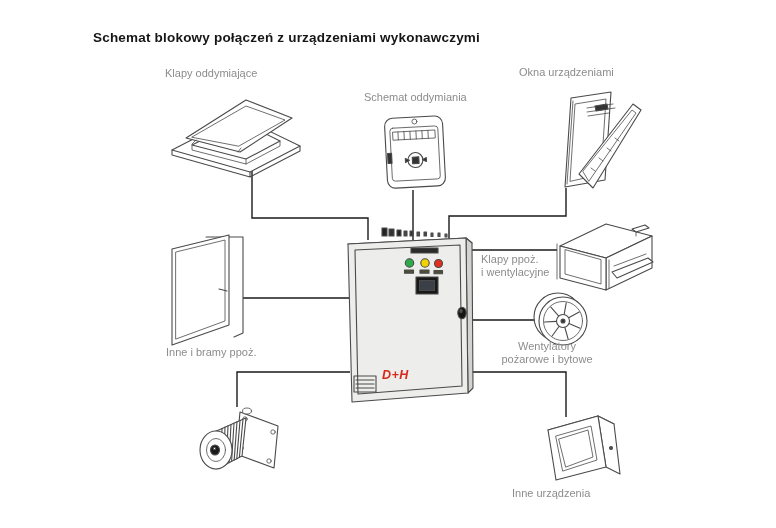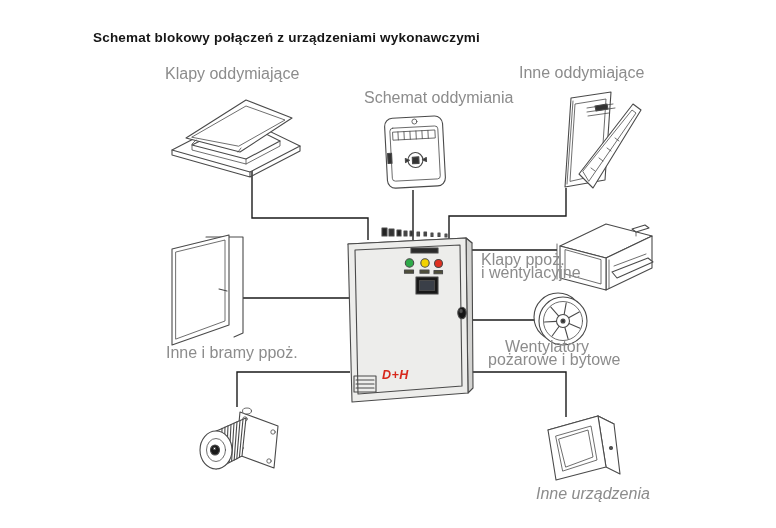--- a/index.html
+++ b/index.html
@@ -1,29 +1,29 @@
 <!DOCTYPE html>
 <html style="--label-gray: #8c8c8c; --line-black: #1a1a1a; --icon-stroke: #4a4a4a; --logo-red: #d7281c; --led-green: #2faa4a; --led-yellow: #f2d200; --led-red: #e03020; --cabinet-face: #ededeb; --cabinet-top: #e3e3e1; --cabinet-side: #d3d3d1;"><head>
 <meta charset="utf-8">
 <style>
   html,body { margin:0; padding:0; background:#ffffff; }
   .canvas { position:relative; width:776px; height:528px; background:#ffffff;
             font-family:"Liberation Sans", sans-serif; overflow:hidden;border-radius:20px; }
   .title { position:absolute; left:93px; top:30px; font-size:13.5px; font-weight:bold;
            color:#161616; letter-spacing:0.2px; white-space:nowrap; }
-  .lbl { position:absolute; font-size:16px; color:var(--label-gray,#8c8c8c);
+  .lbl { position:absolute; font-size:11px; color:var(--label-gray,#8c8c8c);
          line-height:13px; white-space:nowrap; }
   .lbl-klapy-odd   { left:165px; top:67px; }
   .lbl-przycisk    { left:364px; top:91px; }
   .lbl-okna        { left:519px; top:66px; }
   .lbl-klapy-ppoz  { left:481px; top:253px; }
   .lbl-wentylatory { left:488px; top:340px; width:118px; text-align:center; }
   .lbl-drzwi       { left:166px; top:346px; }
   .lbl-chwytaki    { left:169px; top:487px; }
-  .lbl-inne        { left:536px; top:487px;font-style:italic; }
+  .lbl-inne        { left:512px; top:487px; }
   #wires { position:absolute; left:0; top:0; }
   #wires polyline { fill:none; stroke:var(--line-black,#1a1a1a); stroke-width:1.4; }
   .icon { position:absolute; }
   .icon path, .icon rect, .icon circle, .icon ellipse, .icon line {
       stroke:var(--icon-stroke,#4a4a4a); stroke-width:1.1;
       stroke-linejoin:round; stroke-linecap:round; }
   svg text { font-family:"Liberation Sans", sans-serif; }
   .thin  { stroke-width:0.8 !important; }
   .nofill{ fill:none; }
   .wfill { fill:#ffffff; }
@@ -183,21 +183,21 @@
     <ellipse cx="119" cy="85" rx="1.2" ry="1.8" fill="#555" stroke="none"></ellipse>
     <g class="thin" stroke="#c4c4c2">
       <rect x="12" y="150" width="22" height="16" fill="none"></rect>
       <path d="M14,154 H32 M14,158 H32 M14,162 H32" fill="none"></path>
     </g>
     <text x="40" y="153" font-size="12.5" font-weight="bold" font-style="italic" fill="var(--logo-red,#d7281c)" stroke="none" letter-spacing="0.5">D+H</text>
   </svg>
 
   <div class="lbl lbl-klapy-odd">Klapy oddymiające</div>
   <div class="lbl lbl-przycisk">Schemat oddymiania</div>
-  <div class="lbl lbl-okna">Inne oddymiające</div>
+  <div class="lbl lbl-okna">Okna urządzeniami</div>
   <div class="lbl lbl-wentylatory">
     <div>Wentylatory</div>
     <div>pożarowe i bytowe</div>
   </div>
   <div class="lbl lbl-klapy-ppoz">
     <div>Klapy ppoż.</div>
     <div>i wentylacyjne</div>
   </div>
   <div class="lbl lbl-drzwi">Inne i bramy ppoż.</div>
   <div class="lbl lbl-inne">Inne urządzenia</div>

